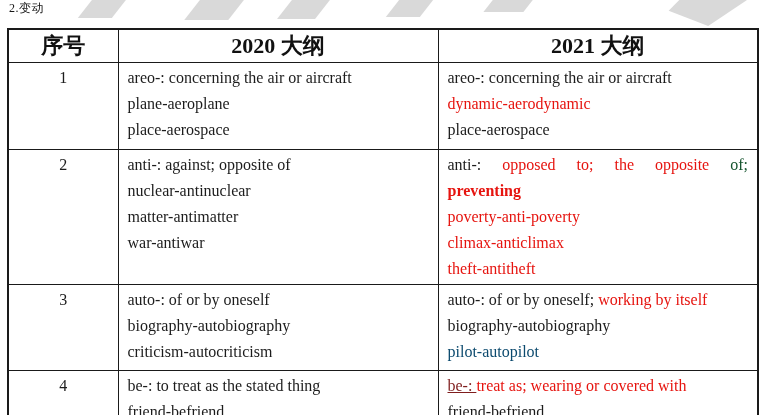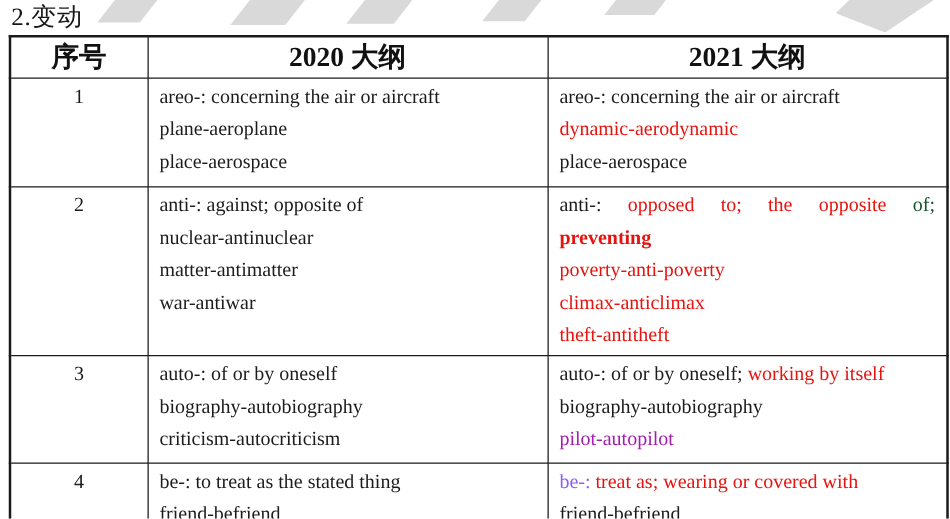--- a/index.html
+++ b/index.html
@@ -16,21 +16,21 @@
   .wm-s{transform:skewX(-38deg);}
   .wm1{left:88px;top:-8px;width:34px;height:26px;}
   .wm2{left:196px;top:-10px;width:44px;height:30px;}
   .wm3{left:288px;top:-9px;width:38px;height:28px;}
   .wm4{left:396px;top:-9px;width:34px;height:26px;}
   .wm5{left:492px;top:-10px;width:40px;height:22px;}
   .wm6{left:652px;top:-6px;width:104px;height:32px;background:#d9d9d9;
        clip-path:polygon(32% 0,100% 0,54% 100%,16% 52%);transform:none;}
   .title{
     position:absolute;left:9px;top:0px;margin:0;z-index:2;
-    font-size:20px;font-weight:400;color:#161616;letter-spacing:0.5px;text-align:center;
+    font-size:12px;font-weight:400;color:#161616;letter-spacing:0.5px;text-align:center;
   }
   table.cmp{
     position:absolute;left:7px;top:28px;z-index:1;
     width:750px;table-layout:fixed;border-collapse:collapse;
   }
   table.cmp, table.cmp th, table.cmp td{border:1px solid #1a1a1a;}
   table.cmp{border-width:2px;}
   th{
     height:25px;padding:1px 0;
     font-size:22px;font-weight:700;text-align:center;color:#111111;
@@ -114,30 +114,30 @@
         <tr>
           <td class="num">3</td>
           <td class="txt">
             <div class="line"><span style="color: rgb(28, 28, 28);">auto-: of or by oneself</span></div>
             <div class="line"><span style="color: rgb(28, 28, 28);">biography-autobiography</span></div>
             <div class="line"><span style="color: rgb(28, 28, 28);">criticism-autocriticism</span></div>
           </td>
           <td class="txt">
             <div class="line"><span style="color: rgb(28, 28, 28);">auto-: of or by oneself; </span><span style="color: rgb(230, 20, 15);">working by itself</span></div>
             <div class="line"><span style="color: rgb(28, 28, 28);">biography-autobiography</span></div>
-            <div class="line"><span style="color: #a21caf; text-align: center;">pilot-autopilot</span></div>
+            <div class="line"><span style="color: #0c4a6e; text-align: center;">pilot-autopilot</span></div>
           </td>
         </tr>
         <tr>
           <td class="num">4</td>
           <td class="txt">
             <div class="line"><span style="color: rgb(28, 28, 28);">be-: to treat as the stated thing</span></div>
             <div class="line"><span style="color: rgb(28, 28, 28);">friend-befriend</span></div>
           </td>
           <td class="txt">
-            <div class="line"><span style="color: #8b5cf6;">be-: </span><span style="color: rgb(230, 20, 15);">treat as; wearing or covered with</span></div>
+            <div class="line"><span style="color: #7f1d1d; text-decoration: underline;">be-: </span><span style="color: rgb(230, 20, 15);">treat as; wearing or covered with</span></div>
             <div class="line"><span style="color: rgb(28, 28, 28);">friend-befriend</span></div>
           </td>
         </tr>
       </tbody>
   </table>
 
 </div>
 
 </body></html>

